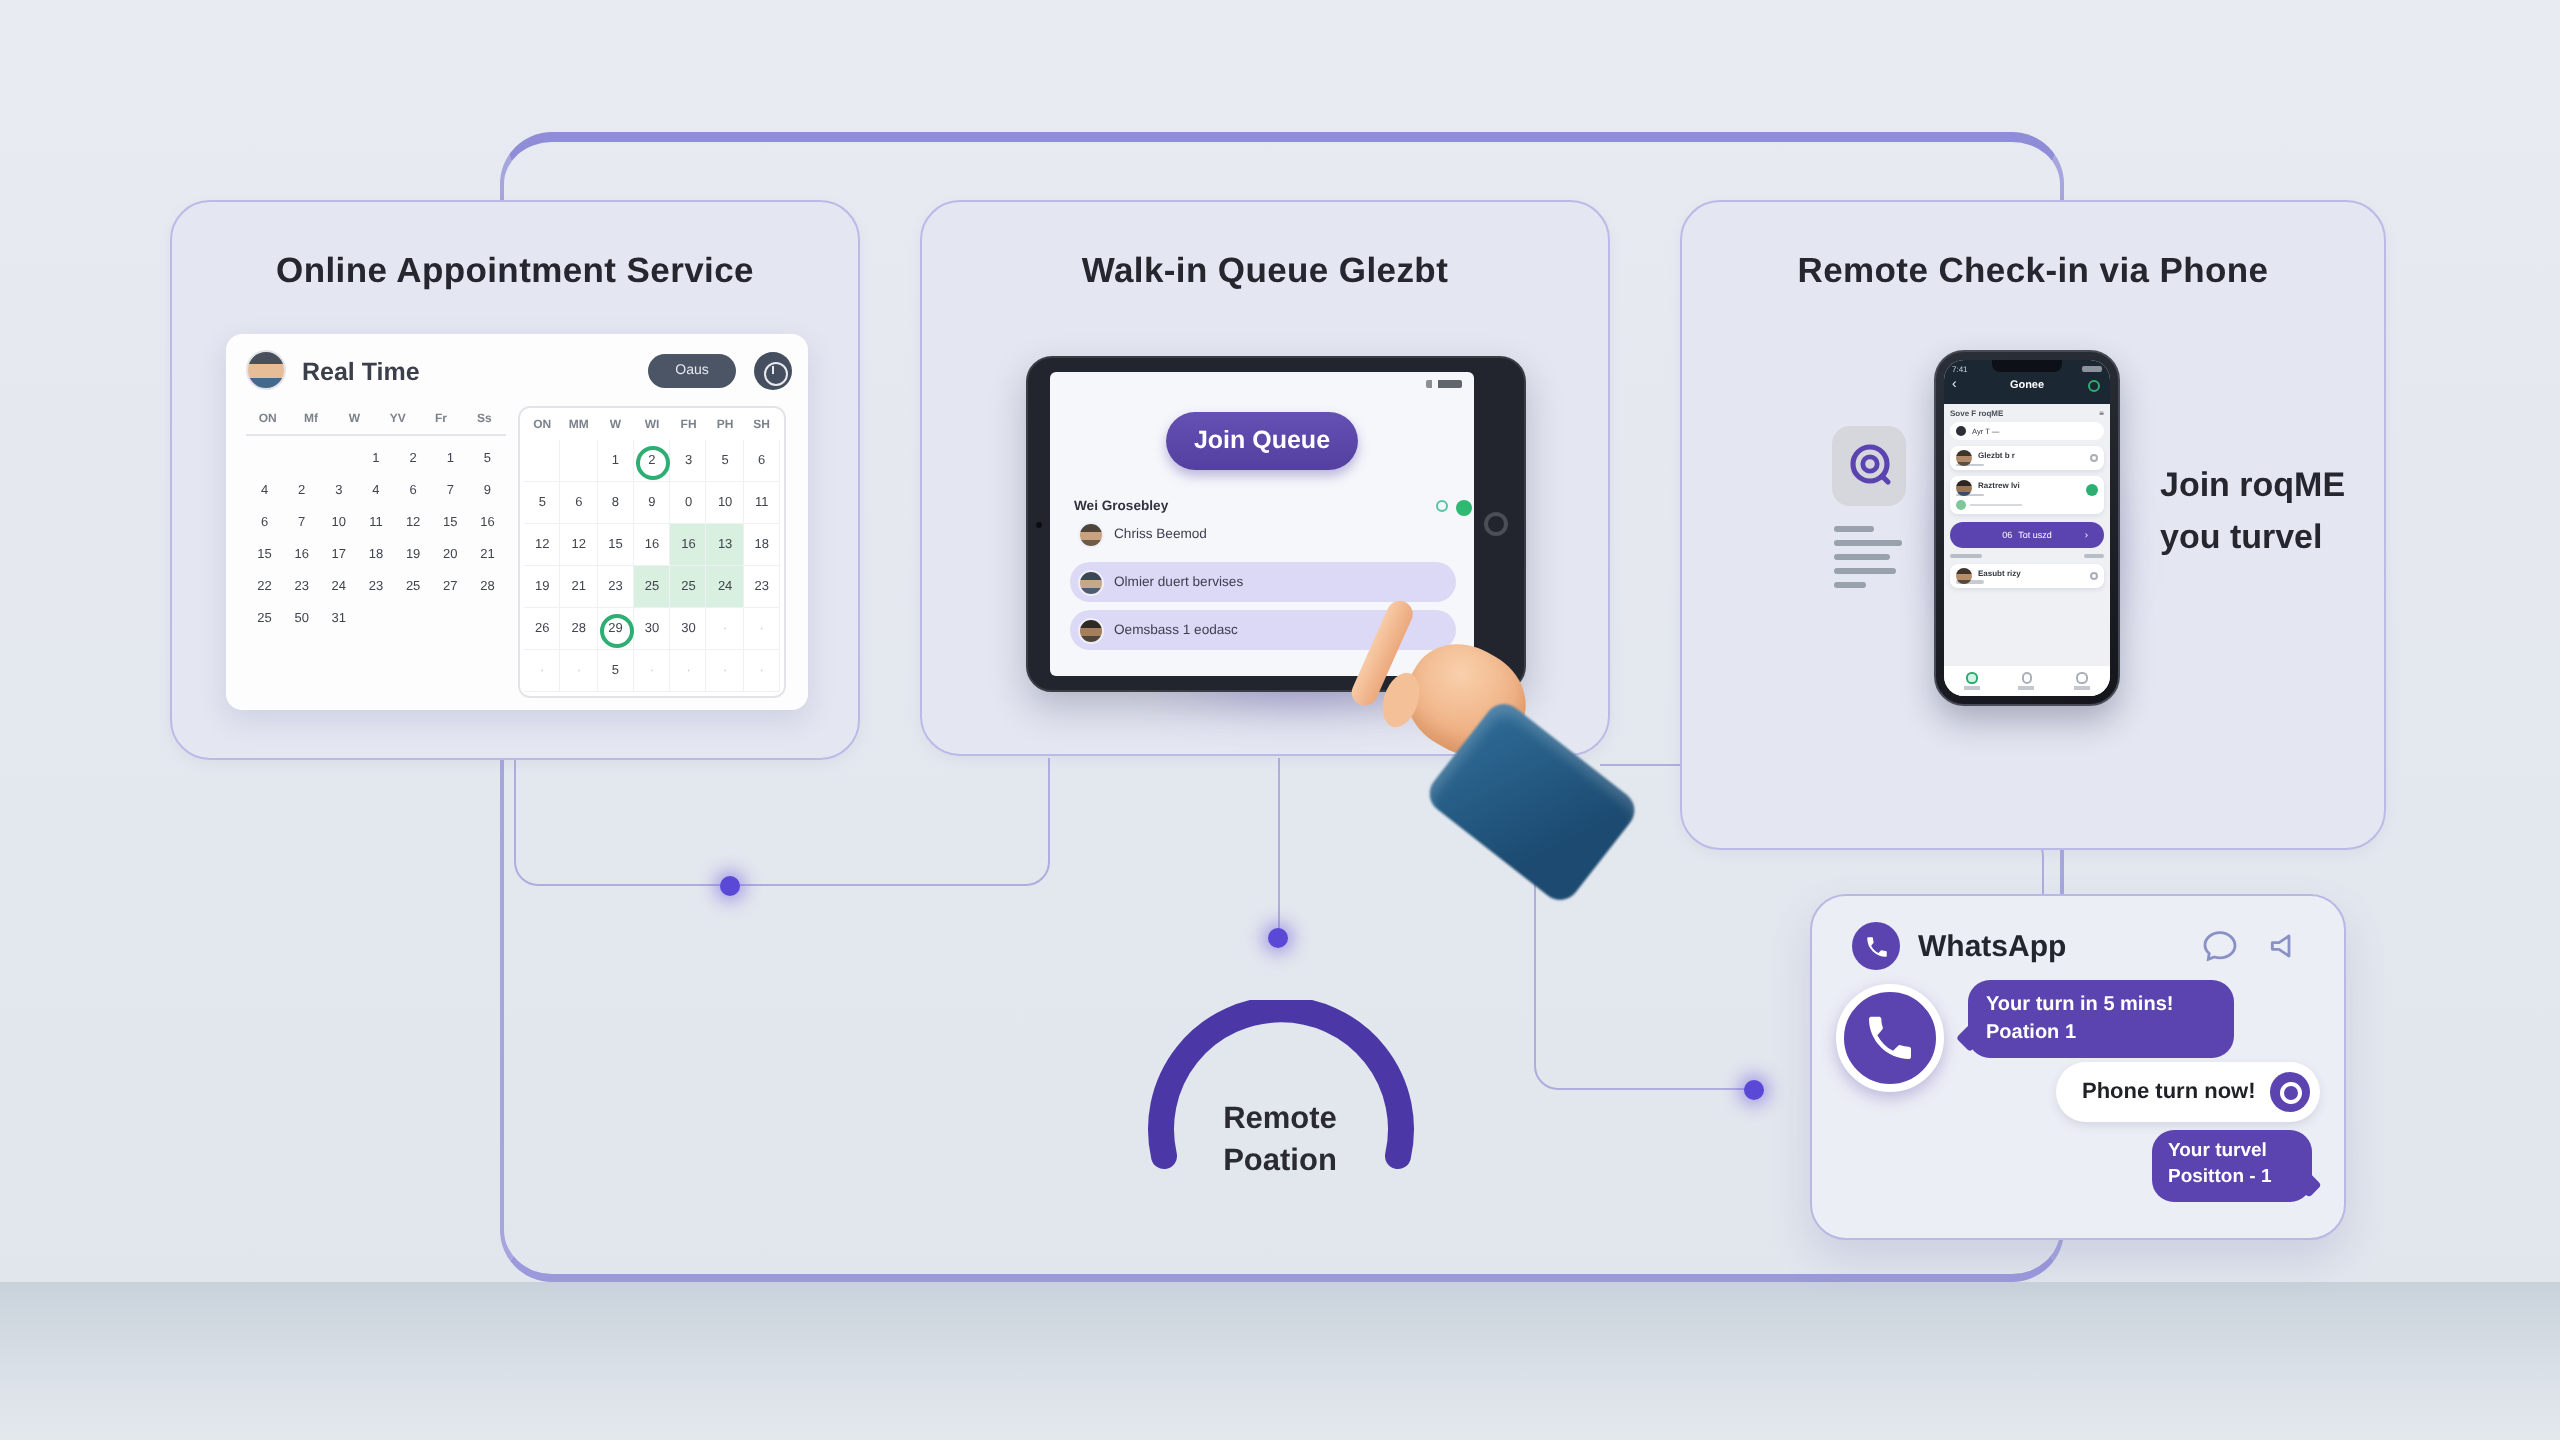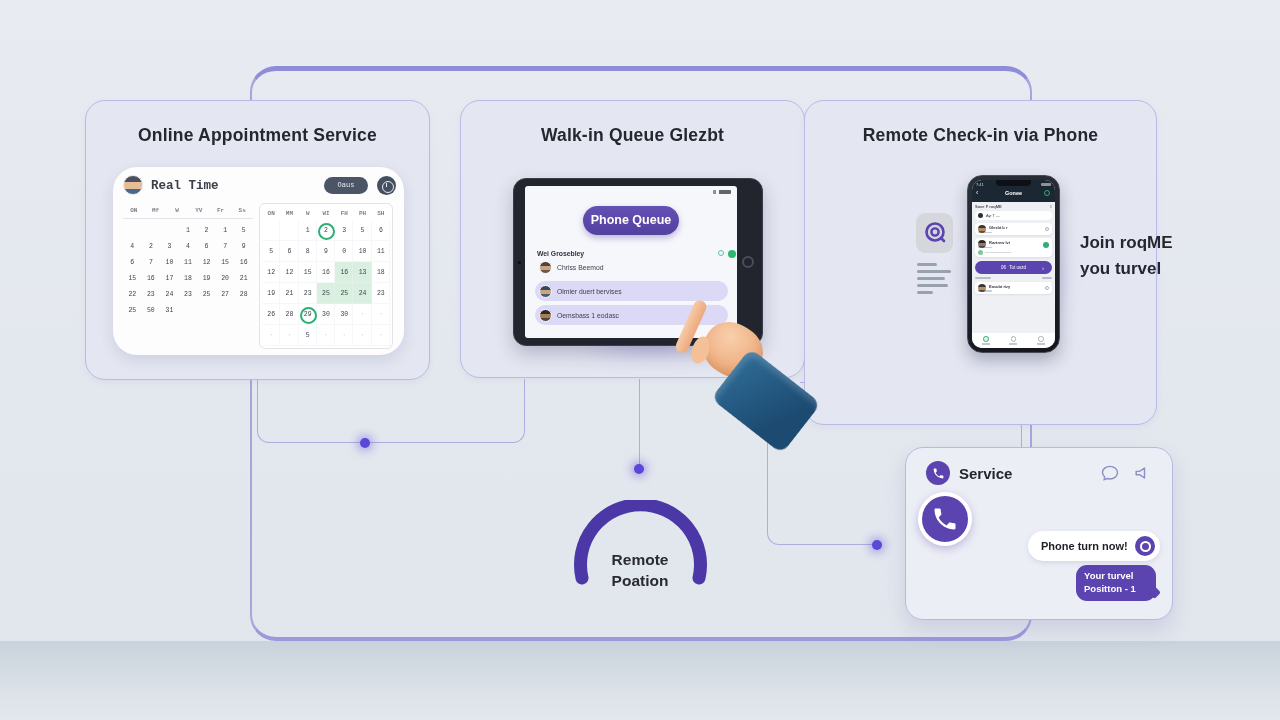--- a/index.html
+++ b/index.html
@@ -21,21 +21,21 @@
     border-radius:26px; background:transparent; }
 
   
   .panel { background:#e4e7f1; border:1.5px solid #bbbae6; border-radius:20px;
     box-shadow:0 2px 6px rgba(140,140,190,.10); }
   .panel-title { position:absolute; top:24px; left:0; width:100%; text-align:center;
     font-size:17.5px; font-weight:700; color:#26262e; letter-spacing:.2px; }
 
   
   .booking-card { left:113px; top:167px; width:291px; height:188px; background:#fdfdfe;
-    border-radius:24px; box-shadow:0 5px 14px rgba(90,90,140,.16);font-family:Liberation Mono, monospace; }
+    border-radius:8px; box-shadow:0 5px 14px rgba(90,90,140,.16); }
   .bk-head { position:absolute; left:10px; top:8px; right:8px; height:22px; }
   .bk-avatar { position:absolute; left:0; top:0; width:20px; height:20px; border-radius:50%;
     background:linear-gradient(180deg,#49505c 0 32%, #e7bd98 32% 72%, #46688b 72%);
     border:1px solid #e3e4e8; }
   .bk-user { position:absolute; left:28px; top:4px; font-size:12.5px; font-weight:700; color:#3a3f4a; }
   .bk-pill { position:absolute; right:28px; top:2px; width:44px; height:17px; border-radius:9px;
     background:#4b5565; color:#e8eaf0; font-size:7px; text-align:center; line-height:17px; }
   .bk-clock { position:absolute; right:0; top:1px; width:19px; height:19px; border-radius:50%;
     background:#454f5f; }
   .bk-clock::after { content:""; position:absolute; left:4.5px; top:4.5px; width:10px; height:10px;
@@ -359,21 +359,21 @@
 
 <div class="abs panel" style="left:460px; top:100px; width:345px; height:278px;">
   <div class="panel-title">Walk-in Queue Glezbt</div>
 </div>
 <div class="abs glow tablet-glow1"></div>
 <div class="abs glow tablet-glow2"></div>
 <div class="abs tablet-frame"></div>
 <div class="abs tablet-cam"></div>
 <div class="abs tablet-screen">
   <div class="abs tab-status"></div>
-  <button class="abs join-btn">Phone Queue</button>
+  <button class="abs join-btn">Join Queue</button>
   <div class="abs queue-label">Wei Grosebley</div>
   <div class="abs dot-ring"></div>
   <div class="abs dot-solid"></div>
 
   <div class="abs q-row q-row1 sel">
     <div class="q-sel"></div>
     <div class="q-av"></div>
     <div class="q-name">Chriss Beemod</div>
   </div>
   <div class="abs q-row q-row2">
@@ -387,21 +387,21 @@
 </div>
 <div class="abs tablet-home"></div>
 
 <div class="abs hand">
   <div class="abs finger"></div>
   <div class="abs fist"></div>
   <div class="abs thumb"></div>
   <div class="abs sleeve"></div>
 </div>
 
-<div class="abs panel" style="left:804px; top:100px; width:353px; height:325px;">
+<div class="abs panel" style="left:840px; top:100px; width:353px; height:325px;">
   <div class="panel-title">Remote Check-in via Phone</div>
 </div>
 
 <div class="abs qr-icon">
   <svg width="26" height="26" viewBox="0 0 26 26">
     <circle cx="13" cy="12" r="8.5" fill="none" stroke="#5b43b0" stroke-width="2.6"></circle>
     <circle cx="13" cy="12" r="3.6" fill="none" stroke="#5b43b0" stroke-width="2.4"></circle>
     <line x1="19" y1="18" x2="22" y2="21" stroke="#5b43b0" stroke-width="2.6" stroke-linecap="round"></line>
   </svg>
 </div>
@@ -492,36 +492,40 @@
   <div>Remote</div>
   <div>Poation</div>
 </div>
 
 <div class="abs wa-card">
   <div class="wa-head-icon">
     <svg width="13" height="13" viewBox="0 0 24 24">
         <path fill="#ffffff" d="M6.6 10.8c1.5 2.9 3.8 5.2 6.7 6.7l2.2-2.2c.3-.3.7-.4 1-.2 1.1.4 2.3.6 3.5.6.6 0 1 .4 1 1V20c0 .6-.4 1-1 1C10.8 21 3 13.2 3 3.9c0-.6.4-1 1-1h3.3c.6 0 1 .4 1 1 0 1.2.2 2.4.6 3.5.1.3 0 .7-.2 1l-2.1 2.4z"></path>
       </svg>
   </div>
-  <div class="wa-title">Service</div>
+  <div class="wa-title">WhatsApp</div>
   <div class="wa-ic1">
     <svg width="20" height="20" viewBox="0 0 24 24">
         <path d="M12 4C6.9 4 3 7.4 3 11.4c0 2 1 3.8 2.5 5.1L5 20l3.6-1.4c1 .3 2.2.5 3.4.5 5.1 0 9-3.4 9-7.4S17.1 4 12 4z" fill="none" stroke="#8a91c4" stroke-width="1.7"></path>
       </svg>
   </div>
   <div class="wa-ic2">
     <svg width="20" height="20" viewBox="0 0 24 24">
         <path d="M15 6l-6 4H5v4h4l6 4V6z" fill="none" stroke="#8a91c4" stroke-width="1.7" stroke-linejoin="round"></path>
       </svg>
   </div>
   <div class="wa-logo">
     <svg width="28" height="28" viewBox="0 0 24 24">
         <path fill="#ffffff" d="M6.6 10.8c1.5 2.9 3.8 5.2 6.7 6.7l2.2-2.2c.3-.3.7-.4 1-.2 1.1.4 2.3.6 3.5.6.6 0 1 .4 1 1V20c0 .6-.4 1-1 1C10.8 21 3 13.2 3 3.9c0-.6.4-1 1-1h3.3c.6 0 1 .4 1 1 0 1.2.2 2.4.6 3.5.1.3 0 .7-.2 1l-2.1 2.4z"></path>
       </svg>
   </div>
+  <div class="bubble purple wa-b1">
+    <div>Your turn in 5 mins!</div>
+    <div>Poation 1</div>
+  </div>
   <div class="bubble white wa-b2">
     <span>Phone turn now!</span>
     <span class="o-icon"></span>
   </div>
   <div class="bubble purple wa-b3">
     <div>Your turvel</div>
     <div>Positton - 1</div>
   </div>
 </div>
 

